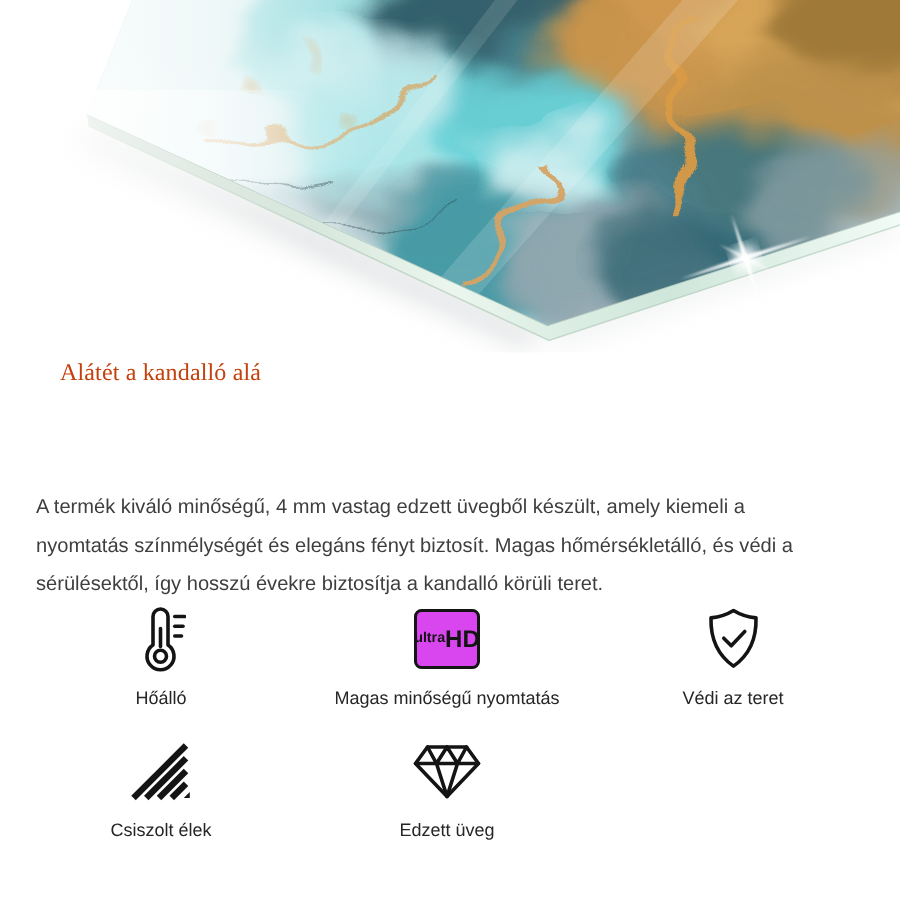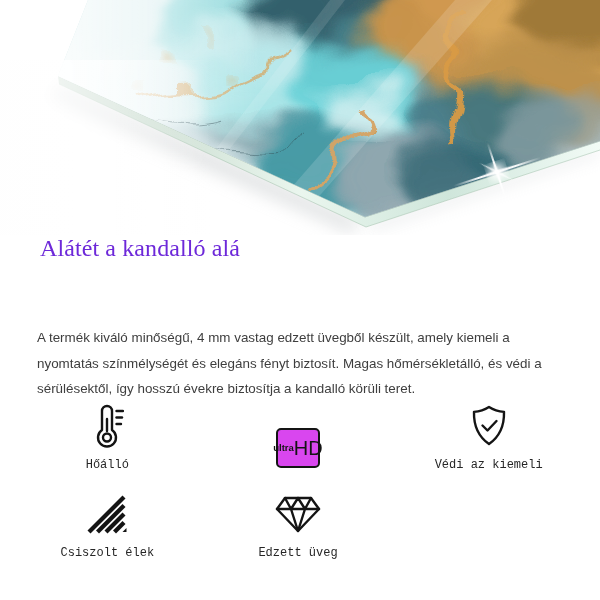--- a/index.html
+++ b/index.html
@@ -6,39 +6,39 @@
   body{
     width:600px;height:600px;position:relative;overflow:hidden;
     background:#ffffff;
     font-family:"Liberation Sans", sans-serif;
     -webkit-font-smoothing:antialiased;
   }
   .hero{position:absolute;top:0;left:0;width:600px;height:235px;}
   .heading{
     position:absolute;left:40px;top:231px;margin:0;
     font-family:"Liberation Serif", serif;font-weight:400;
-    font-size:24px;line-height:35px;color:#6d28d9;letter-spacing:.1px;
+    font-size:16px;line-height:35px;color:#c2410c;letter-spacing:.1px;
   }
   .description{
-    position:absolute;left:37px;top:312px;width:506px;
+    position:absolute;left:24px;top:312px;width:506px;
     font-size:13.4px;line-height:25.5px;color:#3e3e3e;
   }
   .features{
     position:absolute;left:12px;top:392px;width:572px;
     display:grid;grid-template-columns:1fr 1fr 1fr;row-gap:8px;
   }
   .feature{height:80px;display:flex;flex-direction:column;align-items:center;justify-content:flex-end;}
   .feature .icon{display:flex;align-items:center;justify-content:center;height:48px;}
-  .feature .label{margin-top:8px;font-size:12px;color:#262626;white-space:nowrap;font-family:Liberation Mono, monospace;}
+  .feature .label{margin-top:8px;font-size:12px;color:#262626;white-space:nowrap;}
   .hd-badge{
     width:40px;height:36px;border:2.5px solid #141414;border-radius:5px;
     display:flex;flex-direction:row;align-items:center;justify-content:center;background:#d946ef;
   }
   .hd-badge .t1{font-size:9.5px;font-weight:bold;line-height:10px;color:#141414;}
-  .hd-badge .t2{font-size:20px;font-weight:normal;line-height:15px;color:#141414;}
+  .hd-badge .t2{font-size:16px;font-weight:bold;line-height:15px;color:#141414;}
   svg .ln{stroke:#141414;fill:none;stroke-width:2.4;stroke-linecap:round;stroke-linejoin:round;}
 </style>
 </head>
 <body>
 
 <div class="hero">
 <svg width="600" height="235" viewBox="0 0 600 235">
   <defs>
     <clipPath id="panelClip">
           <polygon points="88,0 600,0 600,141 365,217 58,76"></polygon>
@@ -155,30 +155,31 @@
     <div class="label">Hőálló</div>
   </div>
 
   <div class="feature">
     <div class="icon">
       <div class="hd-badge">
         <span class="t1">ultra</span>
         <span class="t2">HD</span>
       </div>
     </div>
+    <div class="label">Magas minőségű nyomtatás</div>
   </div>
 
   <div class="feature">
     <div class="icon">
       <svg width="44" height="46" viewBox="0 0 44 46">
         <path class="ln" d="M22 4 c4.5 2.8 9.5 4.4 15 4.9 c0.3 10.8 -2.5 23.4 -15 32.2 C9.5 32.3 6.7 19.7 7 8.9 C12.5 8.4 17.5 6.8 22 4 Z"></path>
         <path class="ln" d="M15.5 22.5 l5 5 l9 -9.5" stroke-width="2.6"></path>
       </svg>
     </div>
-    <div class="label">Védi az kiemeli</div>
+    <div class="label">Védi az teret</div>
   </div>
 
   <div class="feature">
     <div class="icon">
       <svg width="48" height="48" viewBox="0 0 48 48">
         <g stroke="#141414" stroke-width="4.2" fill="none">
           <line x1="6" y1="42" x2="41" y2="7"></line>
           <line x1="14.5" y1="42" x2="41" y2="15.5"></line>
           <line x1="23" y1="42" x2="41" y2="24"></line>
           <line x1="31.5" y1="42" x2="41" y2="32.5"></line>

